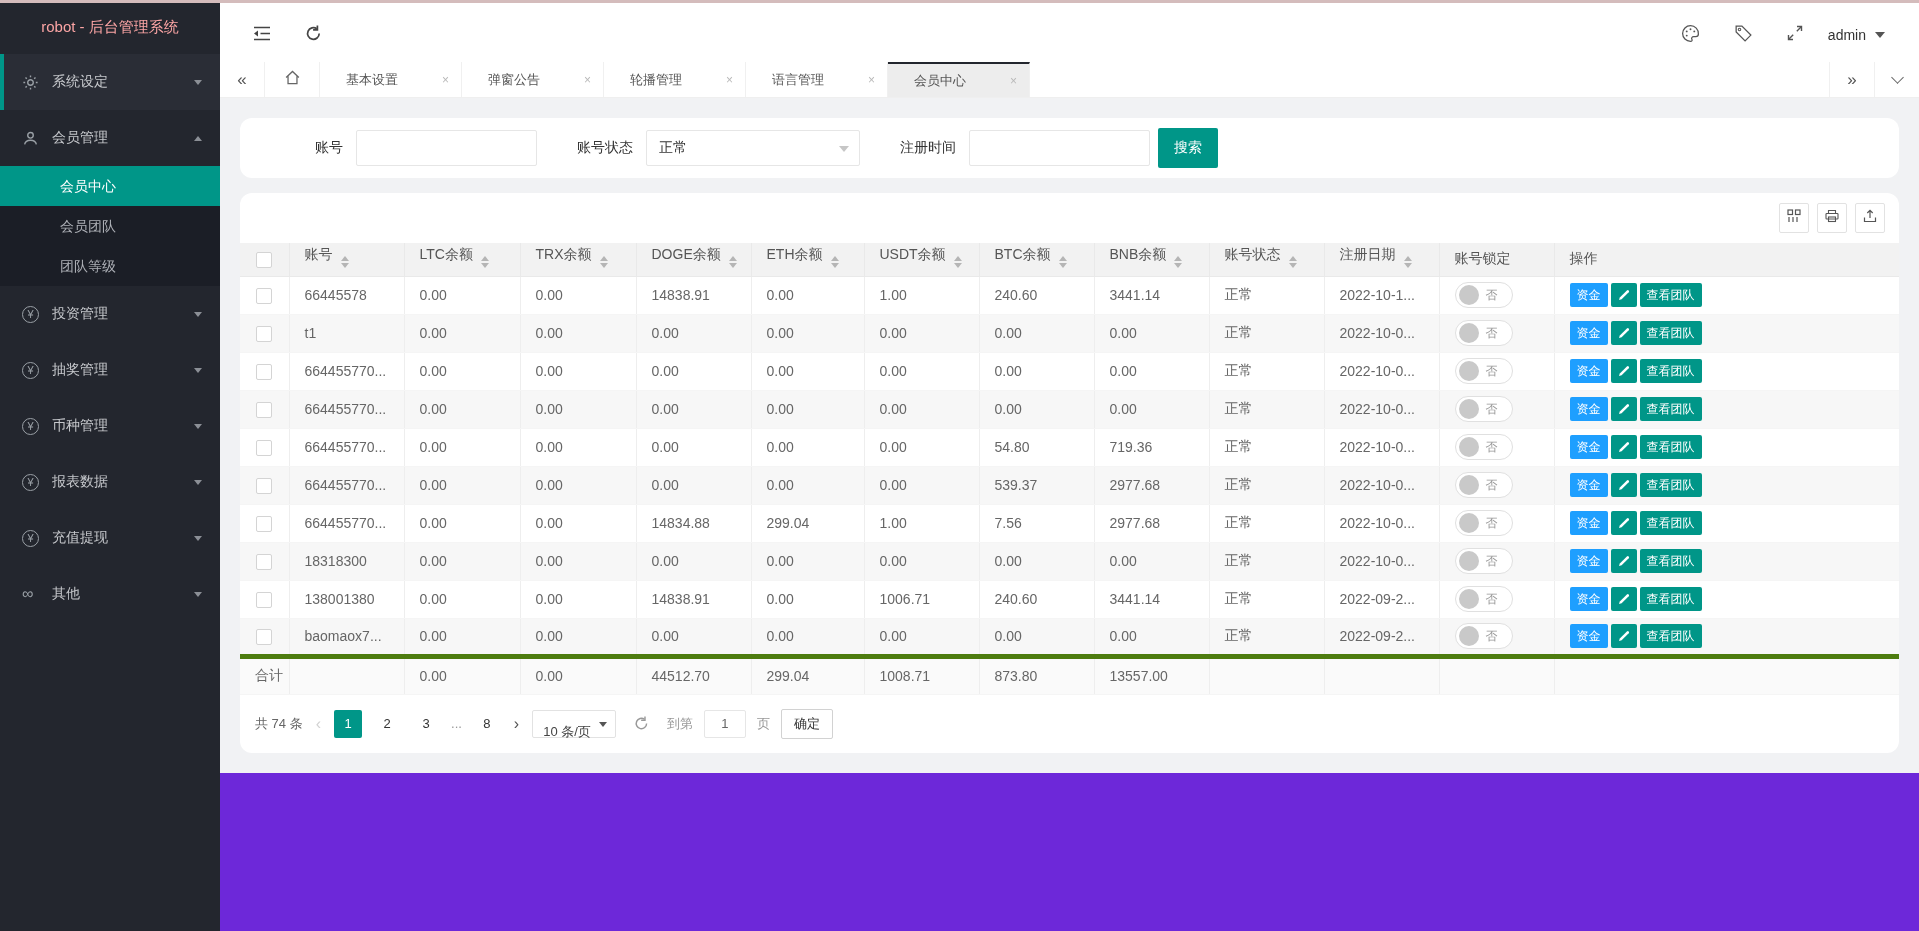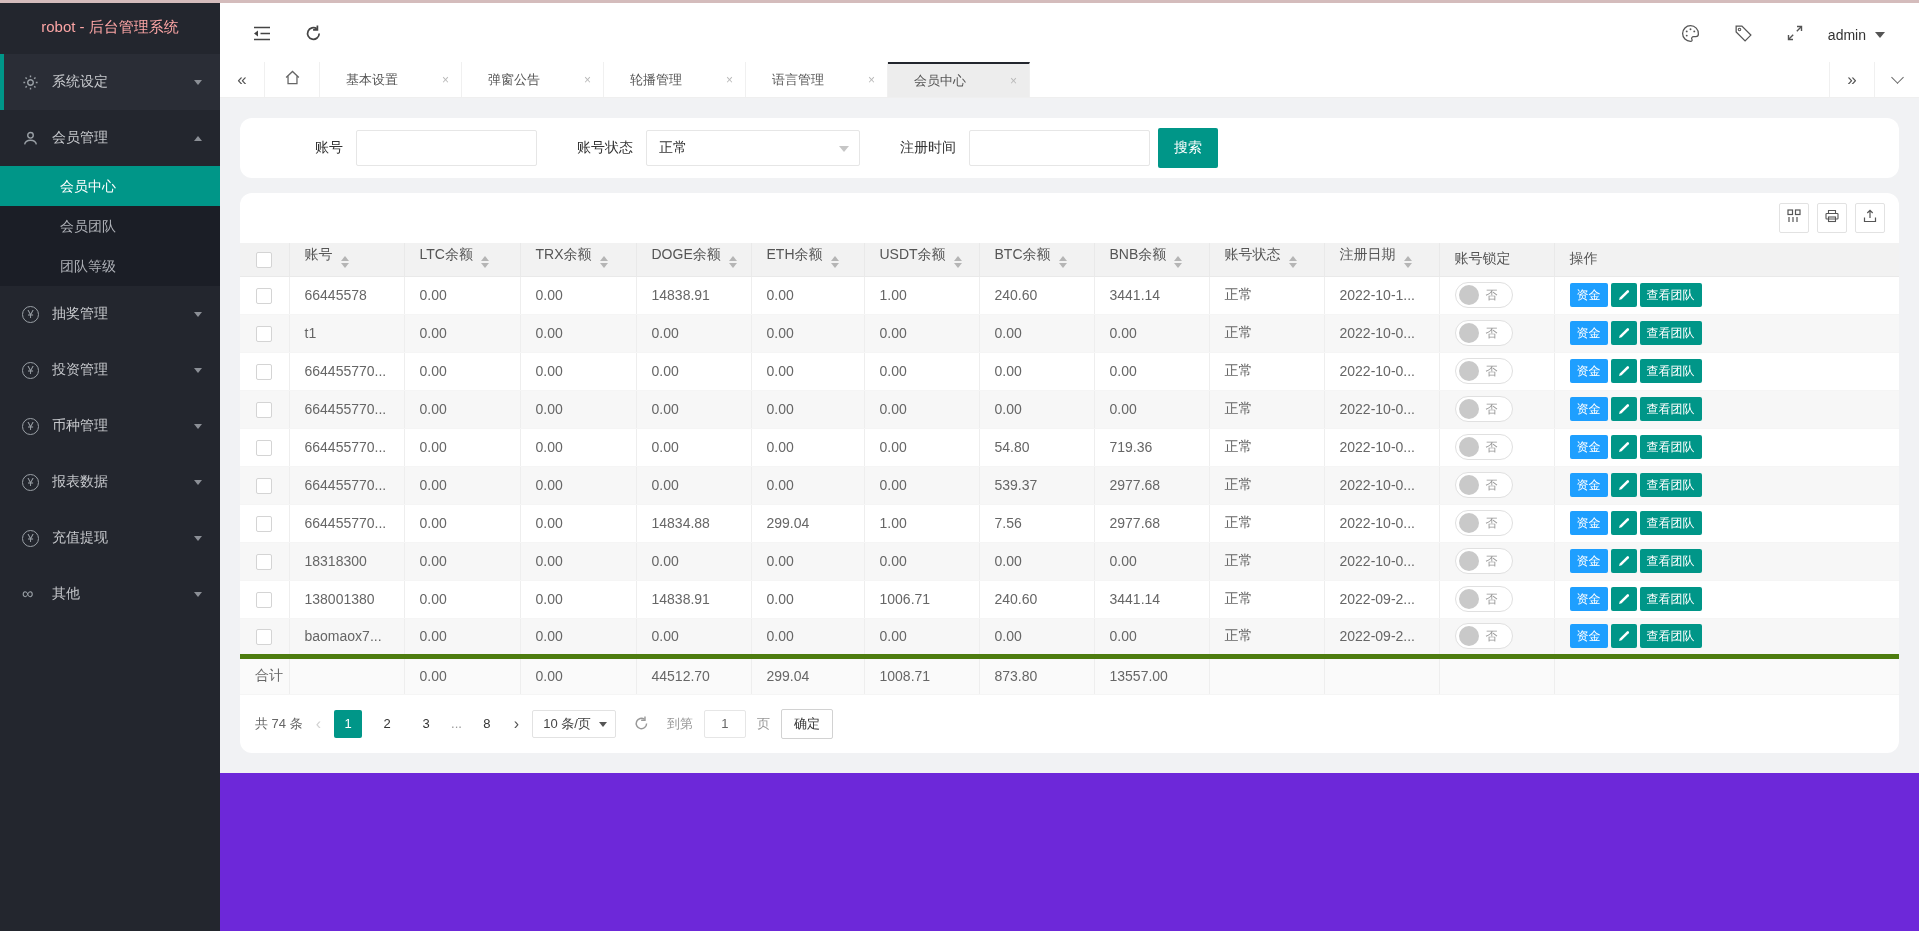--- a/index.html
+++ b/index.html
@@ -76,21 +76,21 @@
   .act-fund { background:#1E9FFF; }
   .act-edit { background:#009688; width:26px; padding:0; }
   .act-team { background:#009688; }
 
   .pager { display:flex; align-items:center; padding-left:15px; margin-top:14px; font-size:13px; color:#666; gap:11px; }
   .pg-num { min-width:28px; height:28px; display:flex; align-items:center; justify-content:center; cursor:pointer; color:#333; }
   .pg-num.active { background:#009688; color:#fff; border-radius:2px; }
   .pg-dots { color:#999; }
   .pg-arrow { font-size:16px; color:#d2d2d2; cursor:pointer; padding:0 2px; }
   .pg-arrow.nx { color:#555; }
-  .pp-select { height:28px; border:1px solid #e2e2e2; border-radius:2px; display:flex; align-items:center; padding:0 24px 0 10px; position:relative; color:#444; cursor:pointer; }
+  .pp-select { height:28px; border:1px solid #e2e2e2; border-radius:2px; display:flex; padding:12px 24px 0 10px; position:relative; color:#444; cursor:pointer; }
   .pp-caret { position:absolute; right:8px; top:11px; width:0; height:0; border:4px solid transparent; border-top:5px solid #555; }
   .pg-refresh { margin:0 6px; display:flex; cursor:pointer; }
   .goto-label { color:#999; }
   .goto-input { width:42px; height:28px; border:1px solid #e6e6e6; border-radius:2px; text-align:center; color:#666; font-size:13px; outline:none; }
   .confirm-btn { height:30px; padding:0 12px; border:1px solid #d2d2d2; background:#fff; border-radius:2px; font-size:13px; color:#333; cursor:pointer; }
 </style>
 </head>
 <body>
 
 <div class="topstrip"></div>
@@ -119,28 +119,28 @@
       </div>
       <div class="submenu">
         <div class="submenu-item active">会员中心</div>
         <div class="submenu-item">会员团队</div>
         <div class="submenu-item">团队等级</div>
       </div>
       <div class="menu-item">
         <span class="menu-icon">
           <span class="yen-badge"></span>
         </span>
+        <span>投资管理</span>
+        <i class="menu-chevron down"></i>
+      </div>
+      <div class="menu-item">
+        <span class="menu-icon">
+          <span class="yen-badge"></span>
+        </span>
         <span>抽奖管理</span>
-        <i class="menu-chevron down"></i>
-      </div>
-      <div class="menu-item">
-        <span class="menu-icon">
-          <span class="yen-badge"></span>
-        </span>
-        <span>投资管理</span>
         <i class="menu-chevron down"></i>
       </div>
       <div class="menu-item">
         <span class="menu-icon">
           <span class="yen-badge"></span>
         </span>
         <span>币种管理</span>
         <i class="menu-chevron down"></i>
       </div>
       <div class="menu-item">

